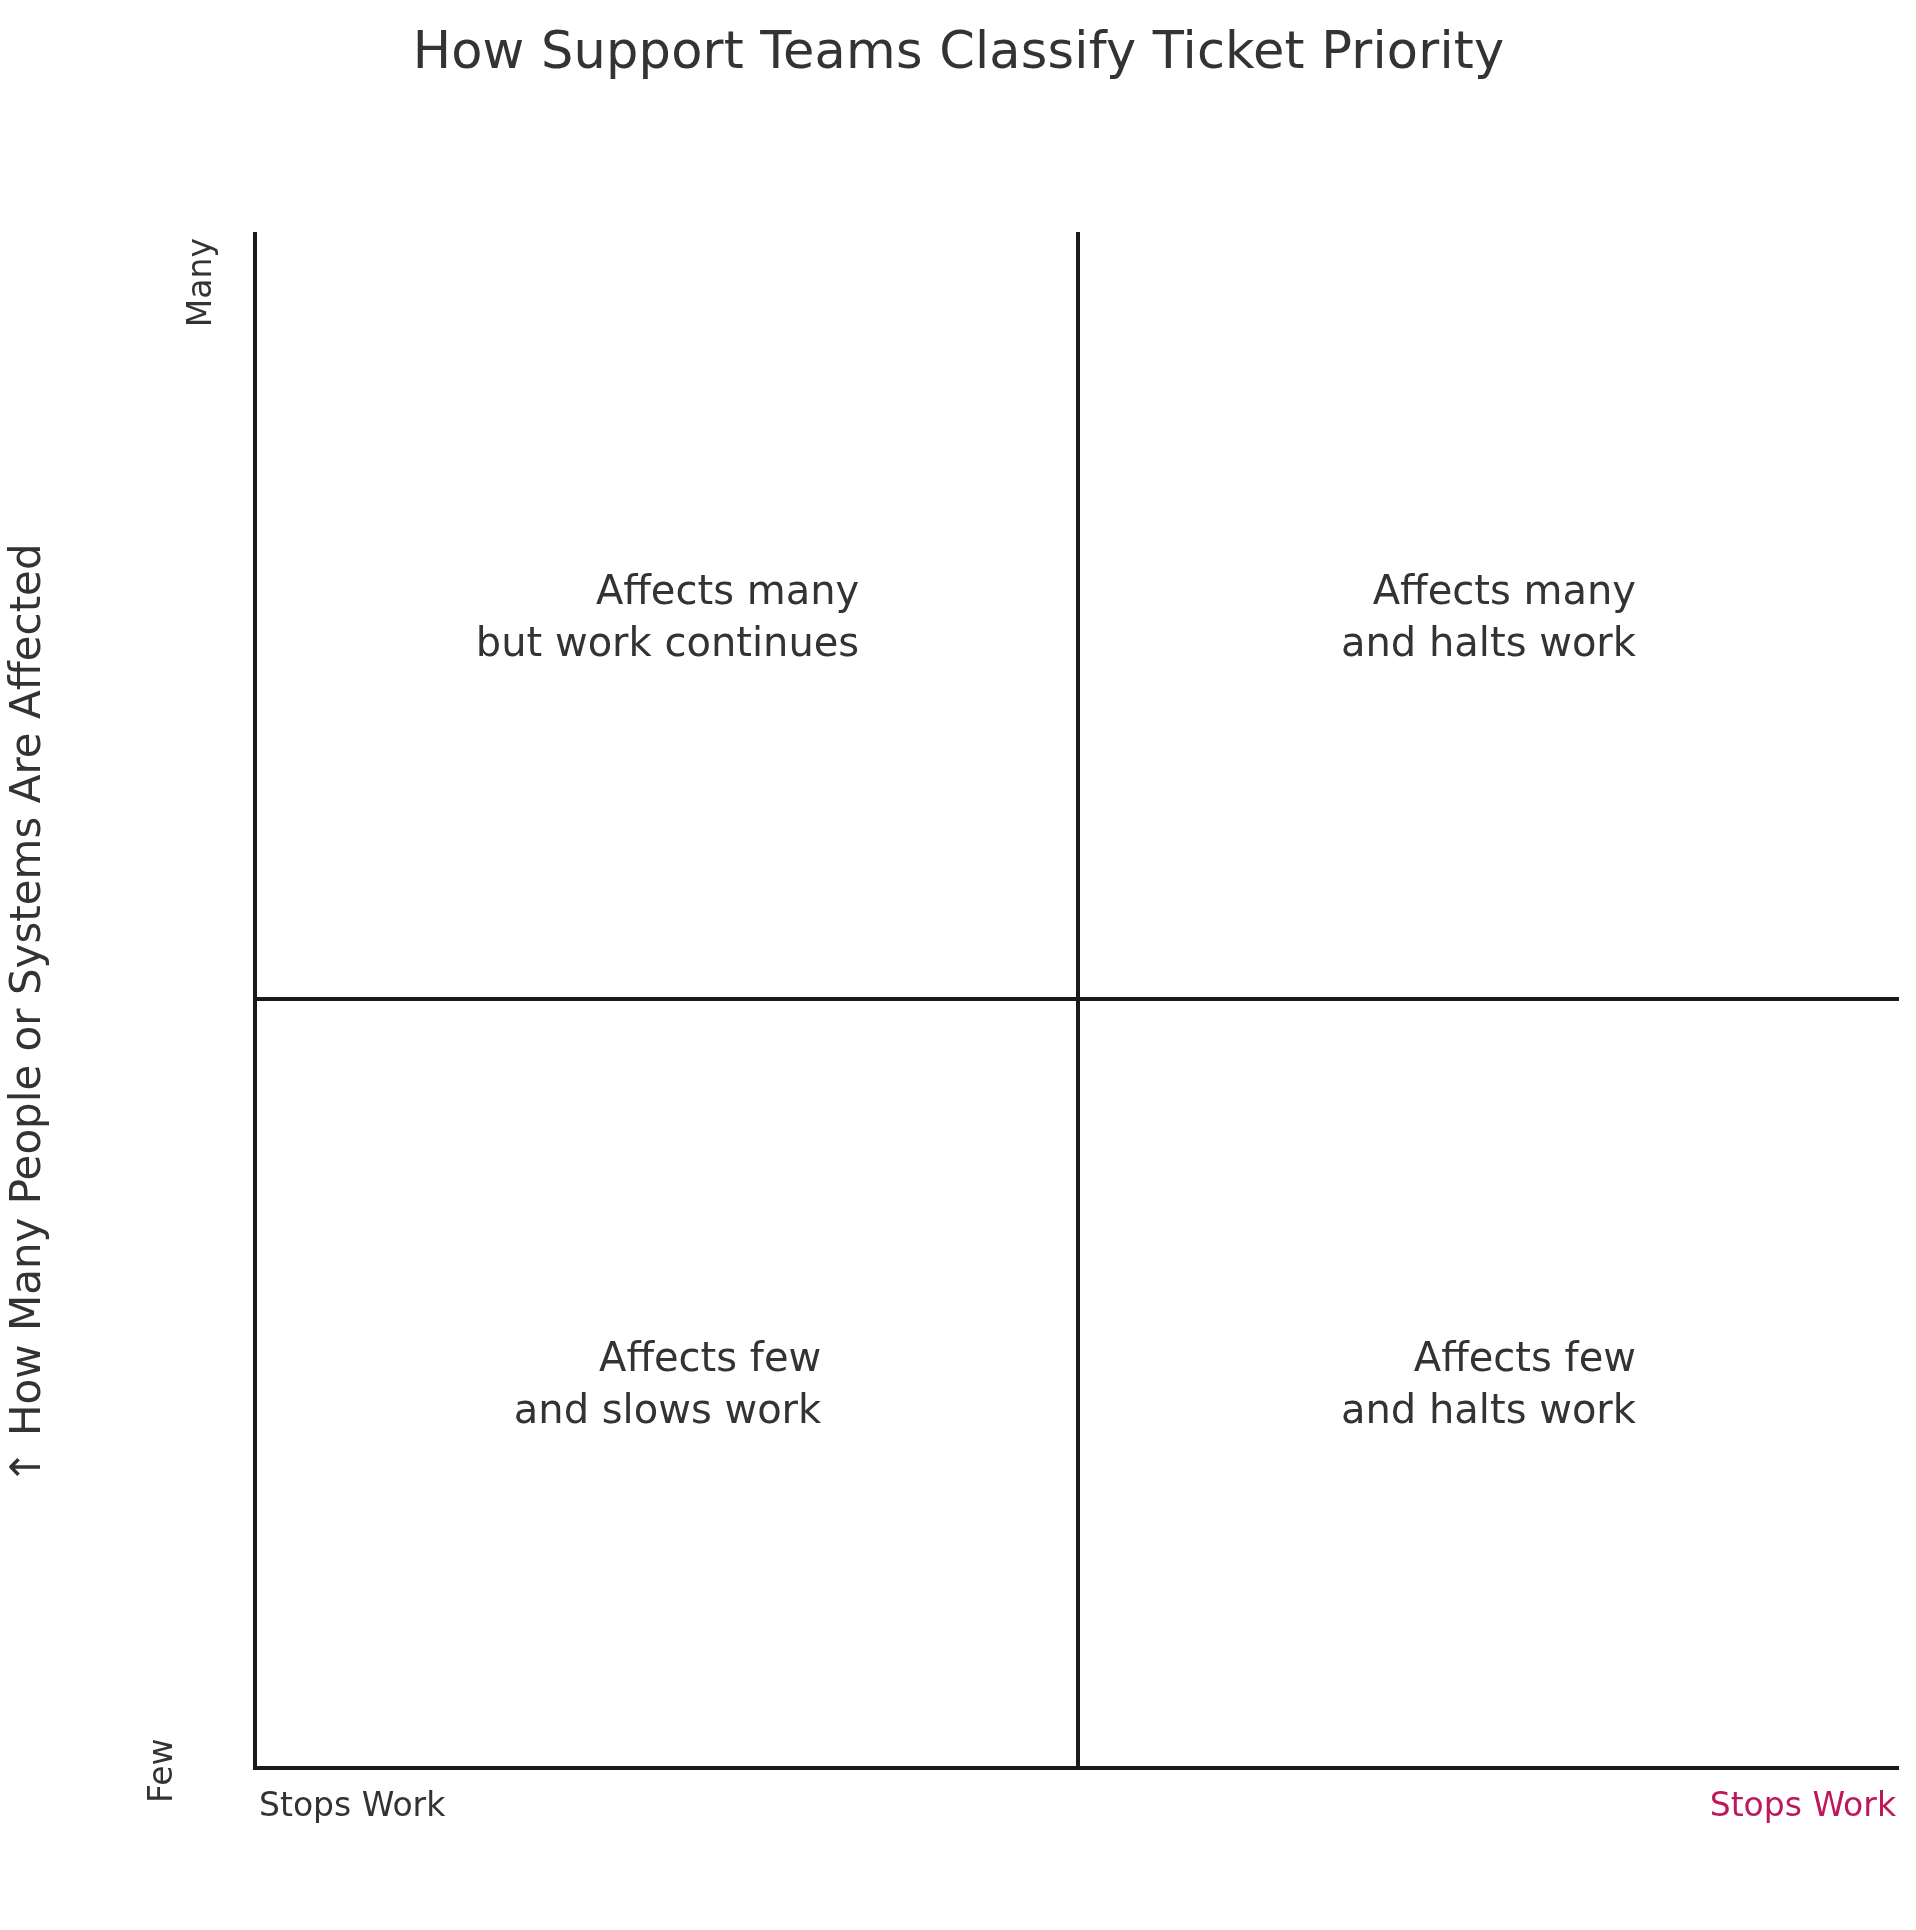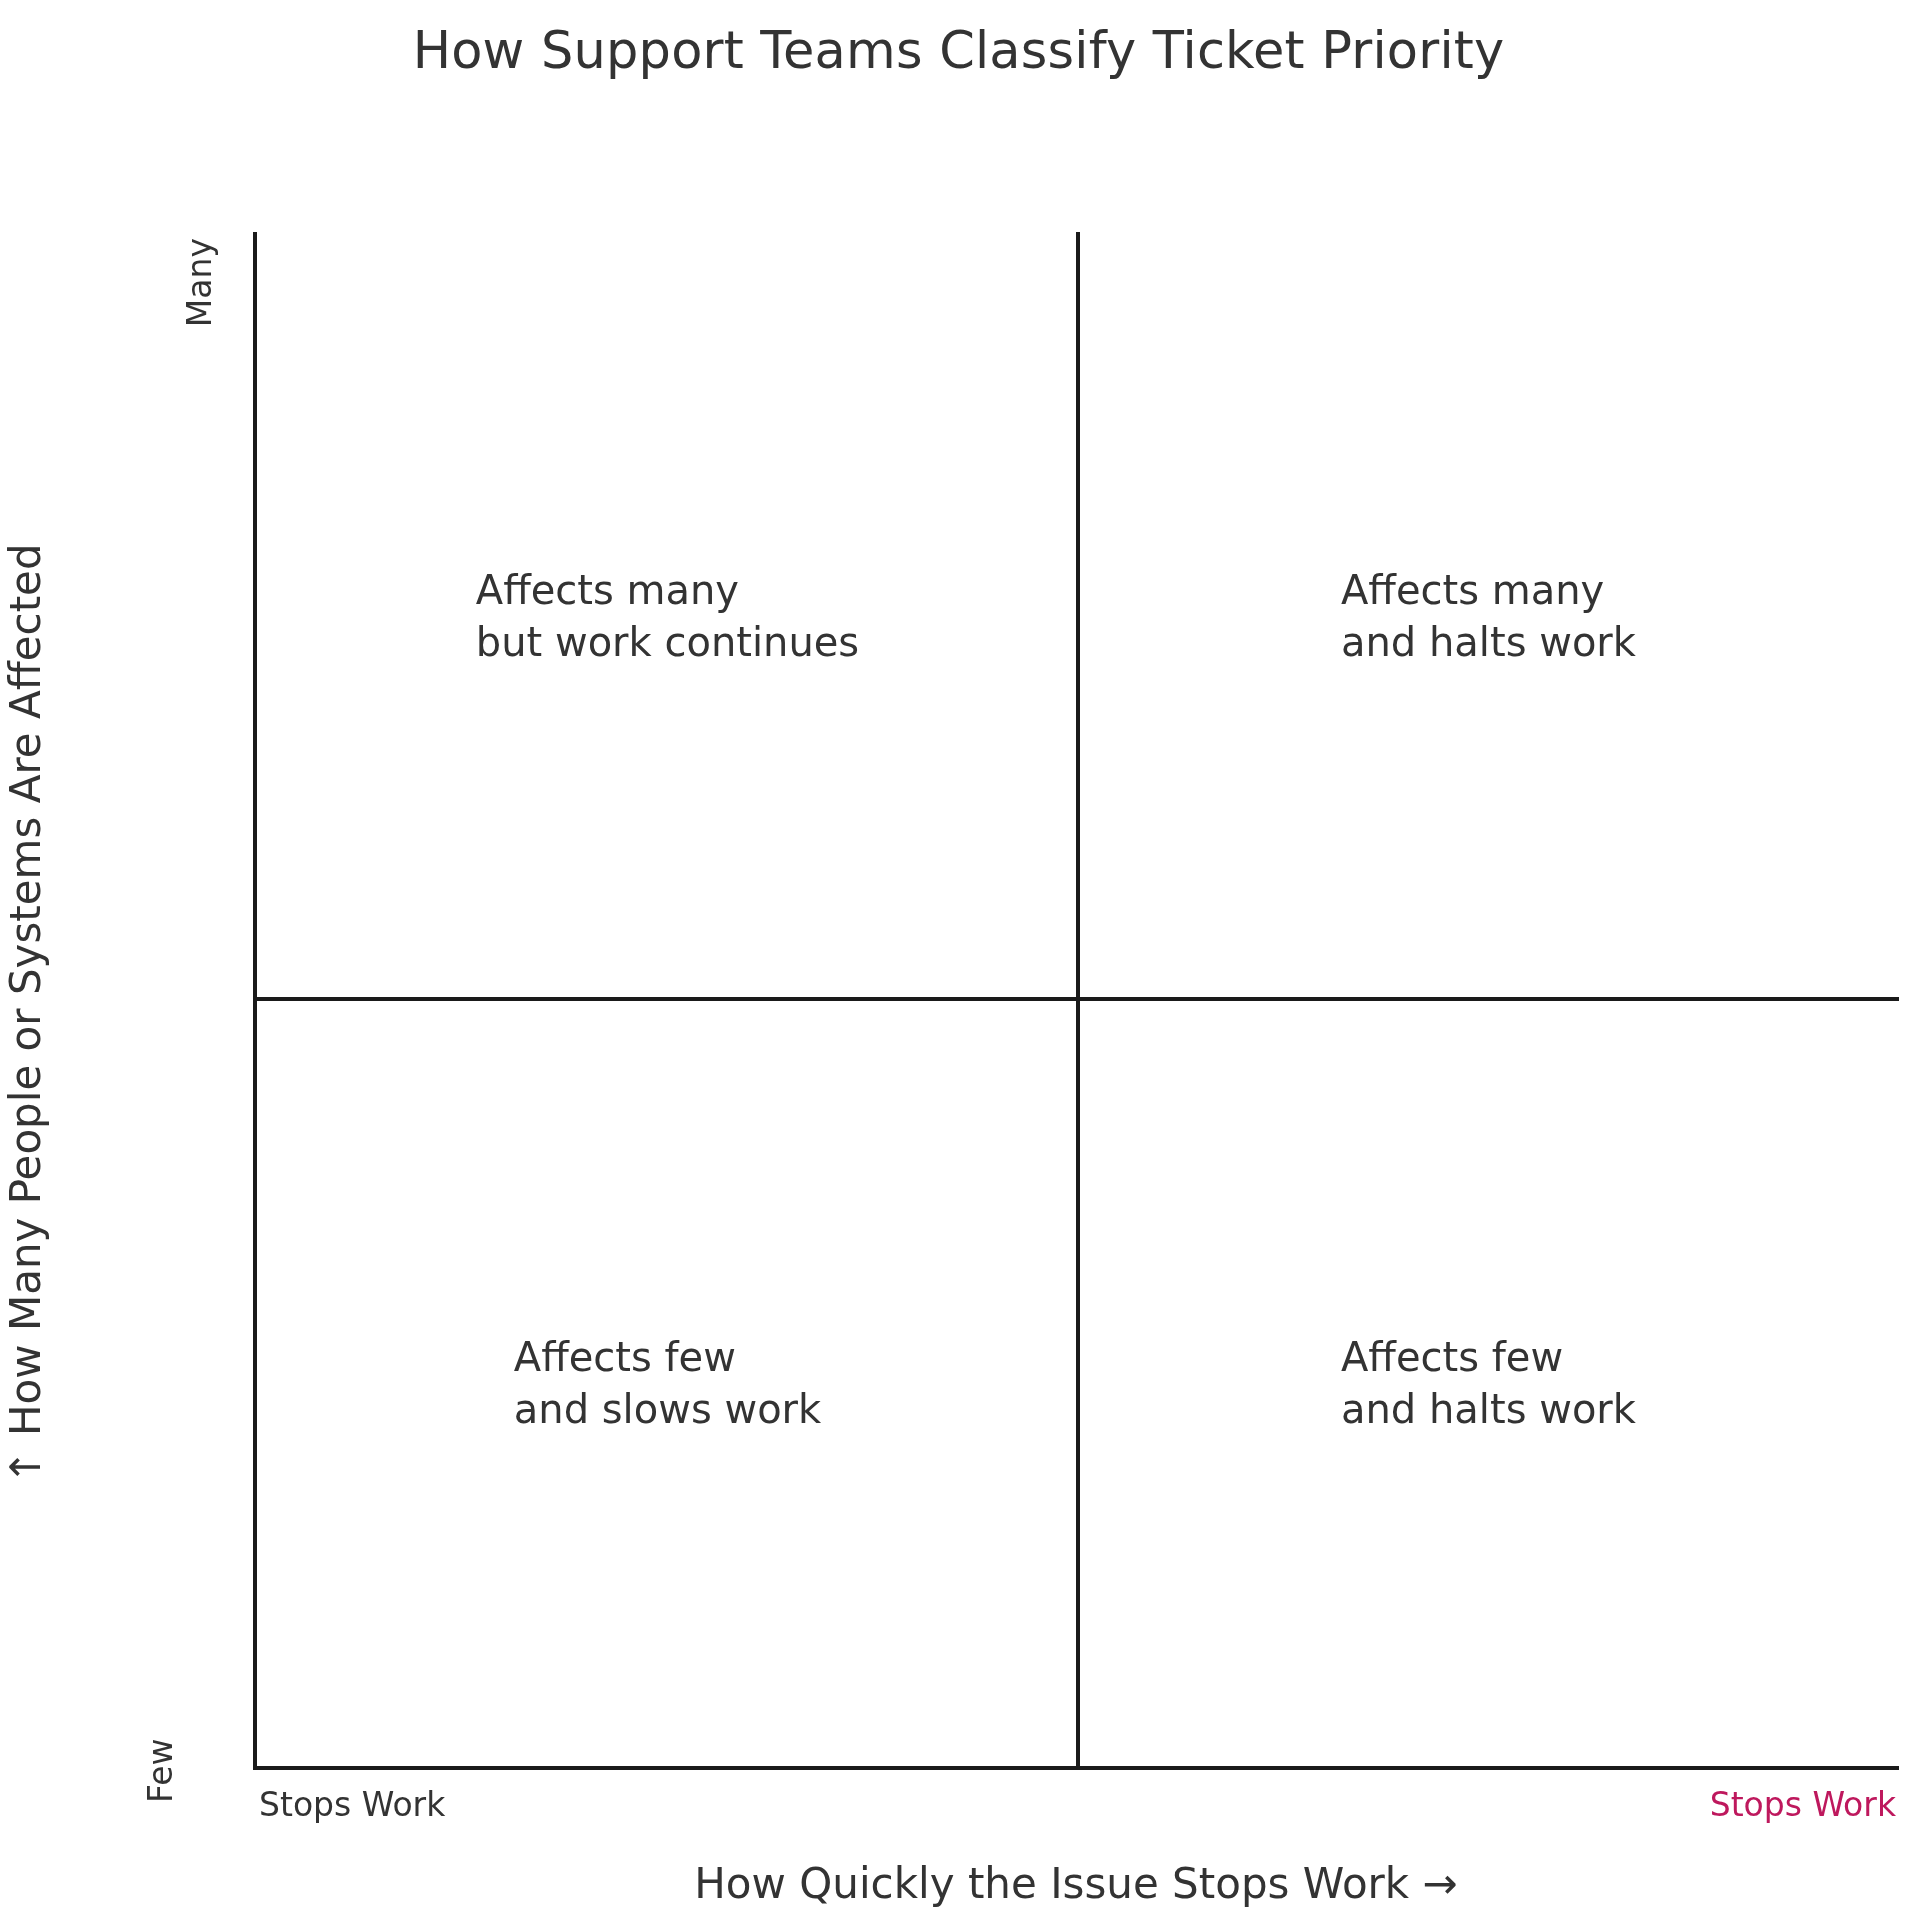--- a/index.html
+++ b/index.html
@@ -72,21 +72,21 @@
     position: absolute;
     inset: 0;
     display: grid;
     grid-template-columns: 1fr 1fr;
     grid-template-rows: 1fr 1fr;
   }
   .quadrant {
     display: flex;
     align-items: center;
     justify-content: center;
-    text-align: left;
+    text-align: right;
   }
   .quadrant-label {
     font-size: 40px;
     line-height: 1.30;
     color: #333333;
     white-space: pre-line;
   }
 
   
   .tick-y-top {
@@ -182,18 +182,17 @@
   </div>
 
   <div class="tick-y-top">Many</div>
 
   <div class="tick-y-bottom">Few</div>
 
   <div class="tick-x-left">Stops Work</div>
 
   <div class="tick-x-right">Stops Work</div>
 
-  <div class="axis-title-x">How Quickly the Issue Stops Work →</div>
 
   <div class="axis-title-y">↑ How Many People or Systems Are Affected</div>
 
 </div>
 
 
 </body></html>

